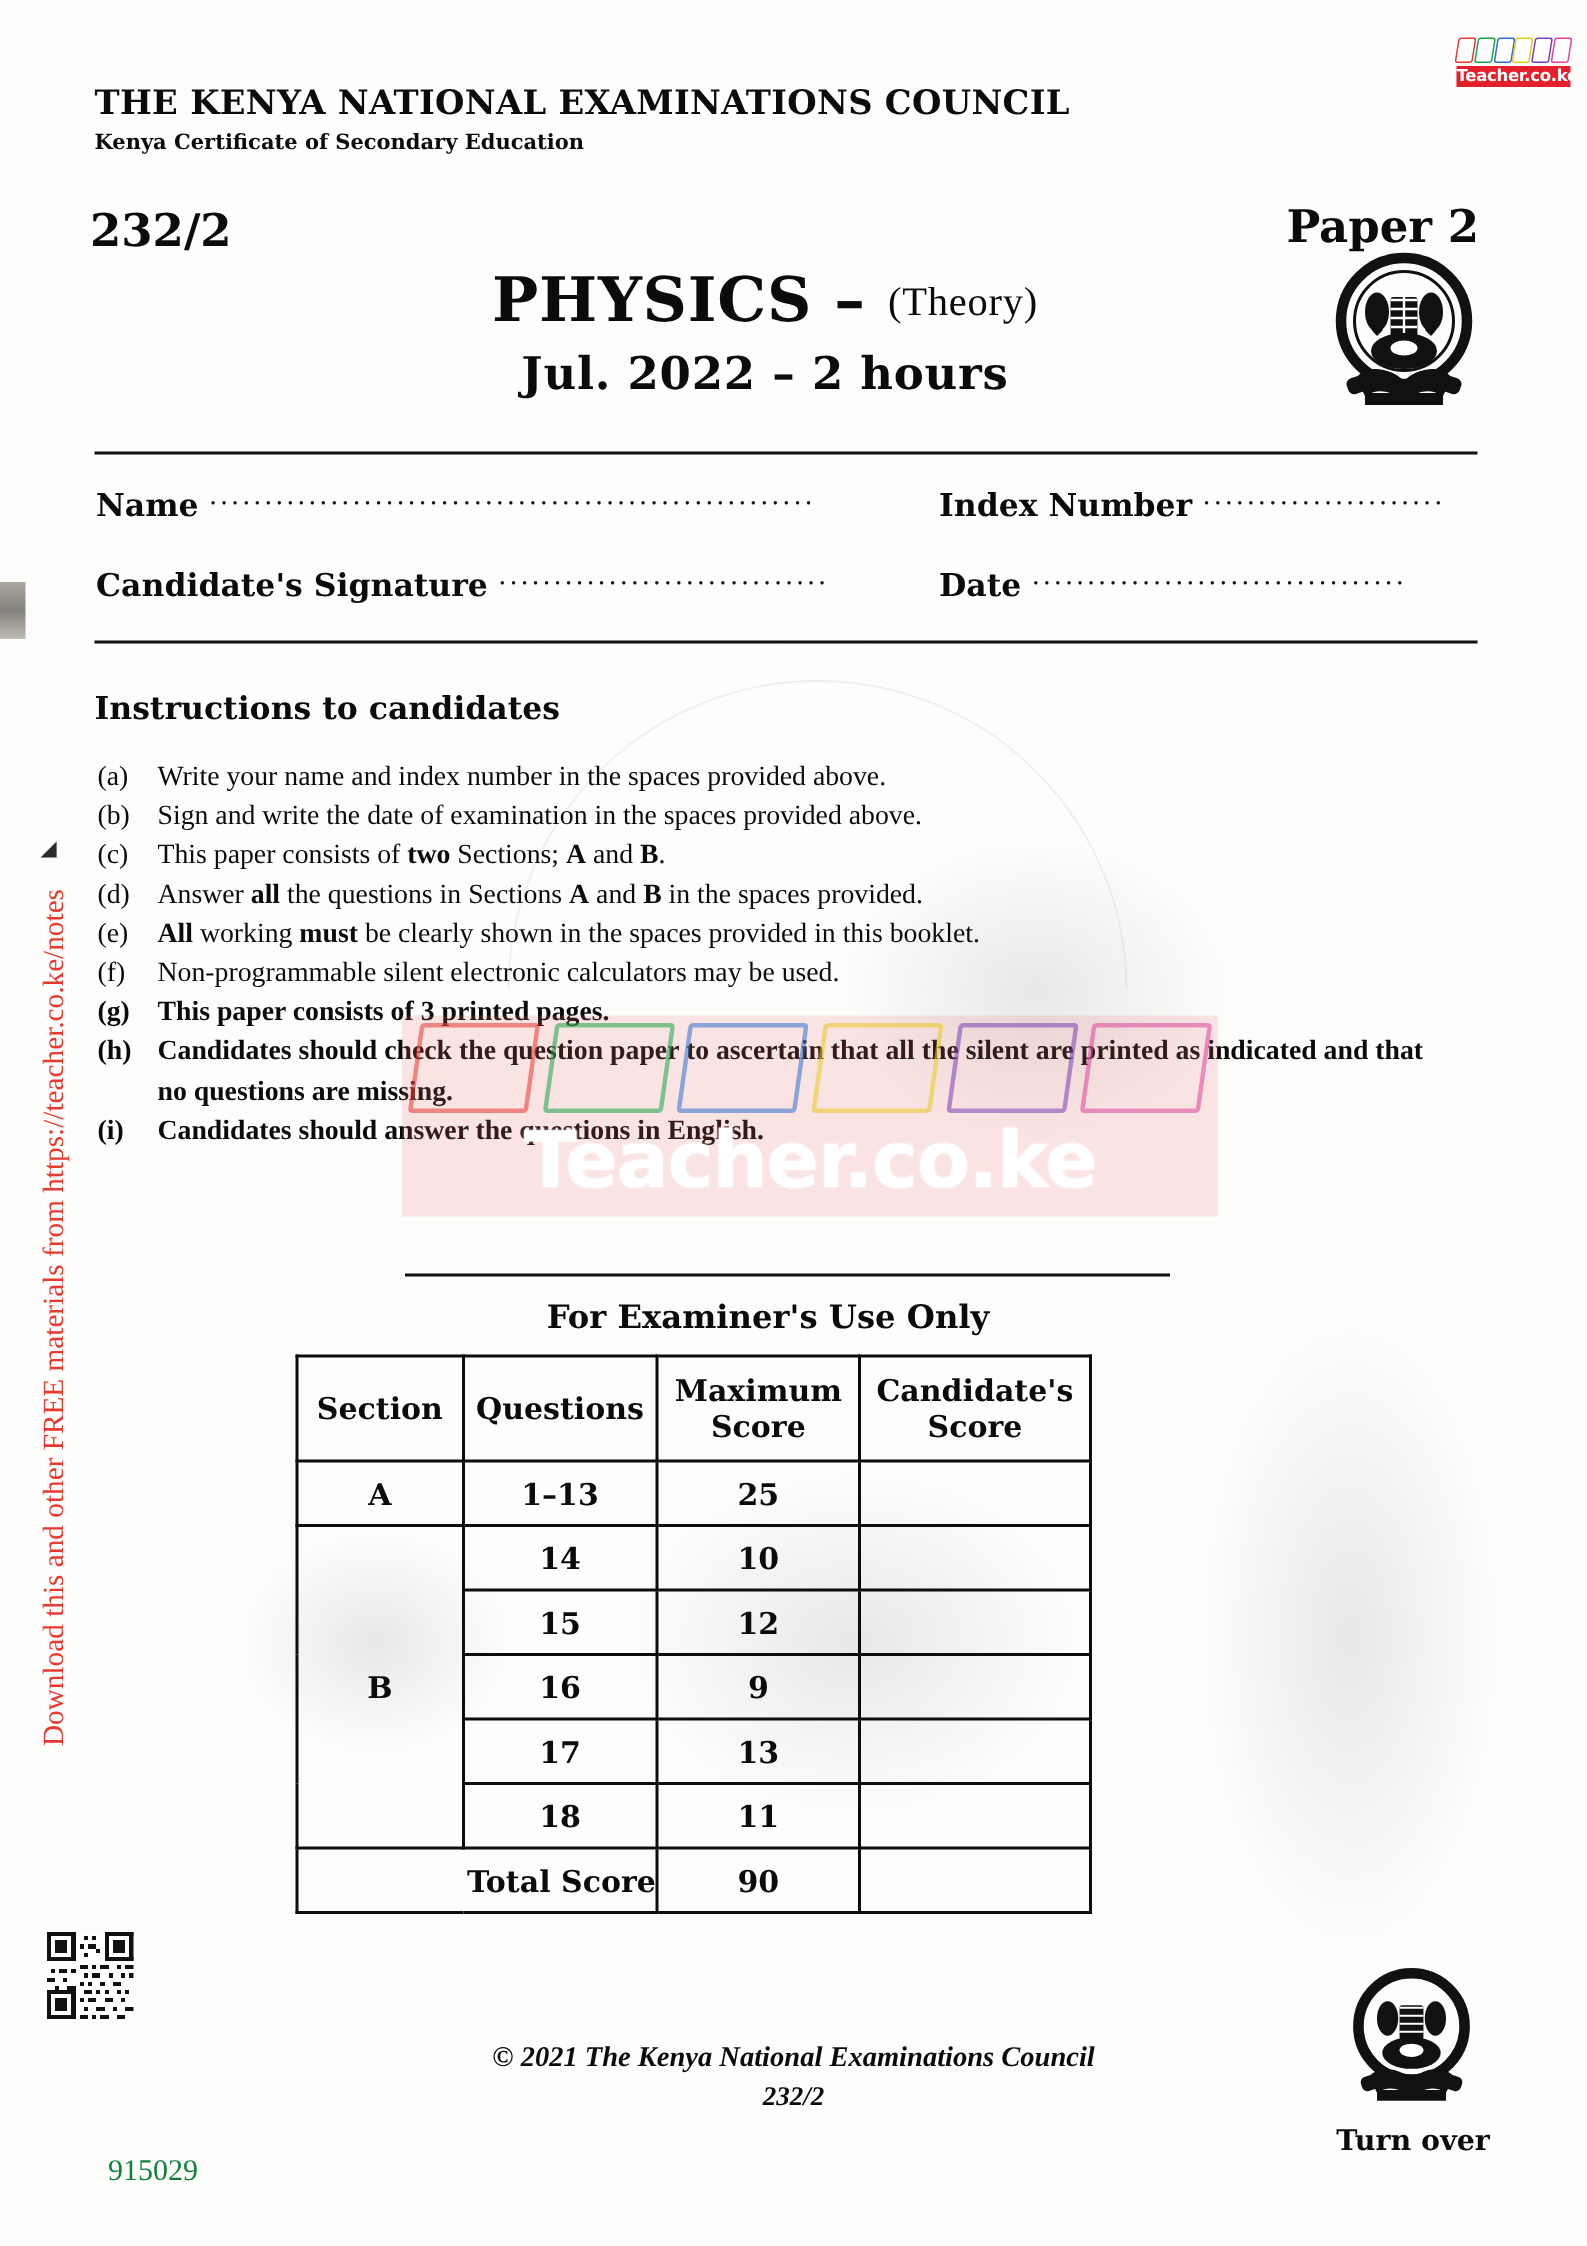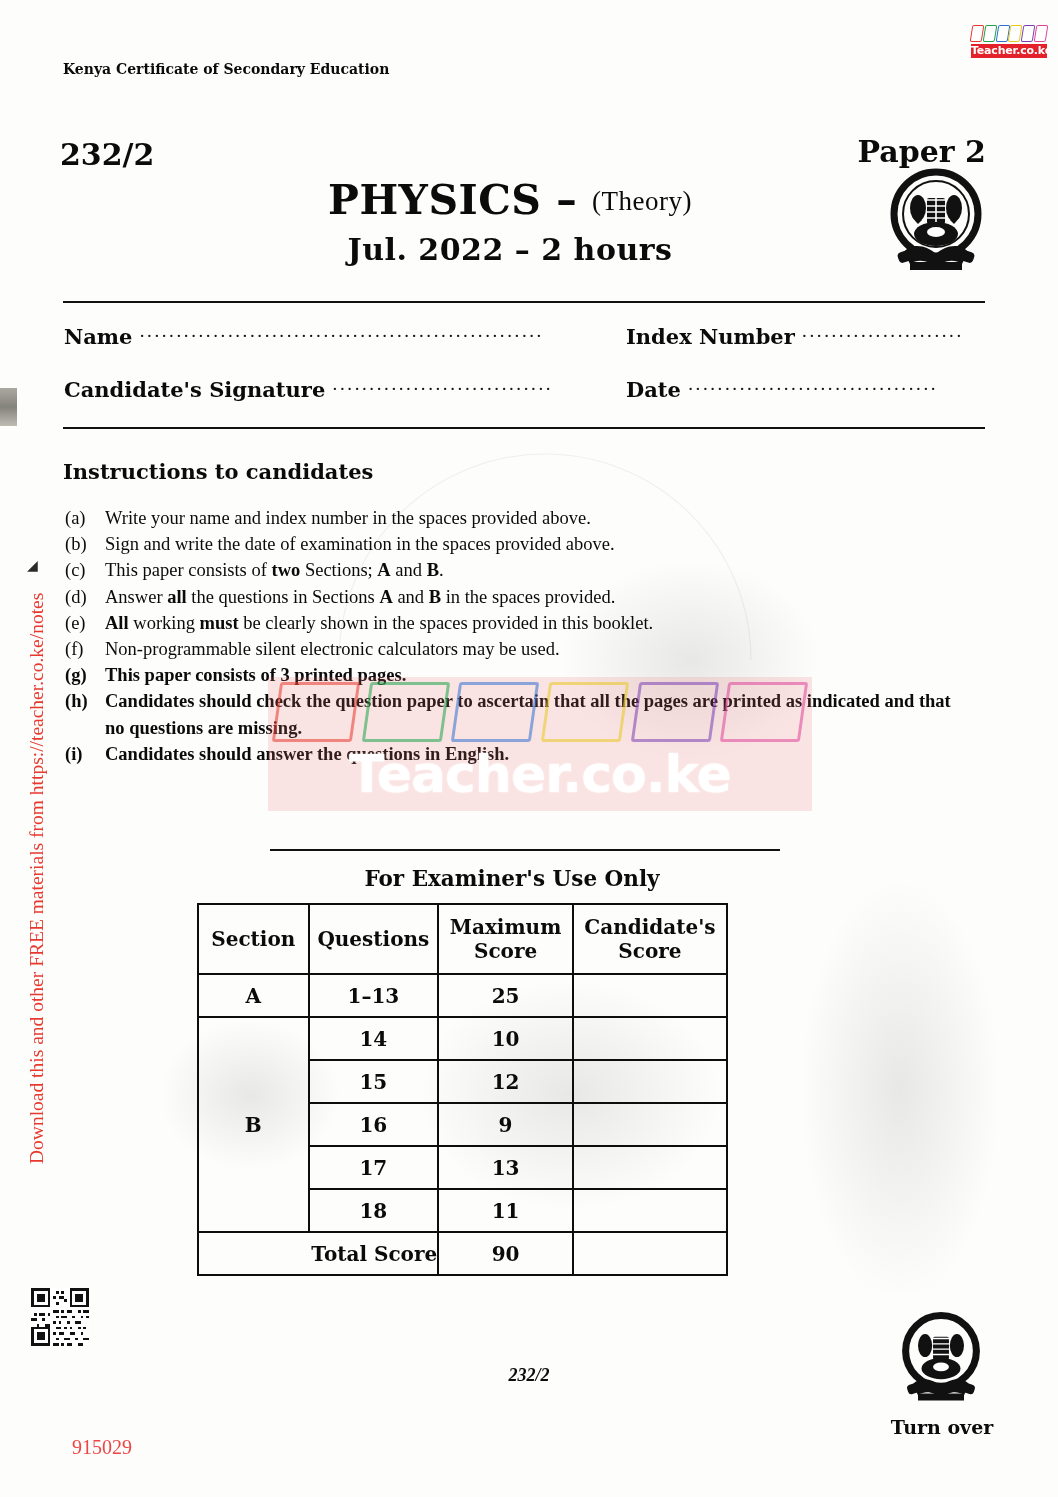--- a/index.html
+++ b/index.html
@@ -322,21 +322,21 @@
     text-align: center;
     font-family: "DejaVu Serif", serif;
     font-weight: bold;
     font-size: 19px;
   }
   .printnum {
     position: absolute;
     left: 72px; top: 1436px;
     font-family: "Liberation Serif", serif;
     font-size: 20px;
-    color: #ef4444;
+    color: #15803d;
   }
 
   
   .side-promo {
     position: absolute;
     left: -243px;
     top: 873px;
     width: 560px;
     transform: rotate(-90deg);
     transform-origin: 50% 50%;
@@ -379,20 +379,21 @@
       <i style="border-color:#1aa34a"></i>
       <i style="border-color:#2f6fd0"></i>
       <i style="border-color:#e8c81f"></i>
       <i style="border-color:#7b3fb5"></i>
       <i style="border-color:#e0439a"></i>
     </div>
     <div class="bar">Teacher.co.ke</div>
   </div>
 
   <div class="hdr">
+    <div class="l1">THE KENYA NATIONAL EXAMINATIONS COUNCIL</div>
     <div class="l2">Kenya Certificate of Secondary Education</div>
   </div>
 
   <div class="code-left">232/2</div>
   <div class="paper-right">Paper 2</div>
 
   <div class="title-block">
     <div class="title-main">
       <span>PHYSICS</span>
       <span>–</span>
@@ -467,21 +468,21 @@
       <div class="instr-row">
         <span class="mk">(f)</span>
         <span class="tx">Non-programmable silent electronic calculators may be used.</span>
       </div>
       <div class="instr-row bold">
         <span class="mk">(g)</span>
         <span class="tx">This paper consists of 3 printed pages.</span>
       </div>
       <div class="instr-row bold">
         <span class="mk">(h)</span>
-        <span class="tx">Candidates should check the question paper to ascertain that all the pages are printed as indicated and that no questions are missing.</span>
+        <span class="tx">Candidates should check the question paper to ascertain that all the silent are printed as indicated and that no questions are missing.</span>
       </div>
       <div class="instr-row bold">
         <span class="mk">(i)</span>
         <span class="tx">Candidates should answer the questions in English.</span>
       </div>
     </div>
 
   <div class="wm-band"></div>
   <div class="wm-cards">
     <i style="border-color:#e8392f"></i>
@@ -548,20 +549,21 @@
     <tfoot>
       <tr>
         <td class="total-cell" colspan="2">Total Score</td>
         <td>90</td>
         <td></td>
       </tr>
     </tfoot>
   </table>
 
   <div class="footer">
+    <div class="cp">© 2021 The Kenya National Examinations Council</div>
     <div class="pc">232/2</div>
   </div>
 
   <svg class="emblem emblem-btm" viewBox="0 0 104 108">
     <g fill="#111">
       <circle cx="52" cy="46" r="40" fill="none" stroke="#111" stroke-width="8"></circle>
       <ellipse cx="34" cy="40" rx="8" ry="13"></ellipse>
       <ellipse cx="70" cy="40" rx="8" ry="13"></ellipse>
       <rect x="43" y="30" width="18" height="26" rx="2"></rect>
       <path d="M43 32h18M43 38h18M43 44h18M43 50h18" stroke="#fff" stroke-width="1.6"></path>

